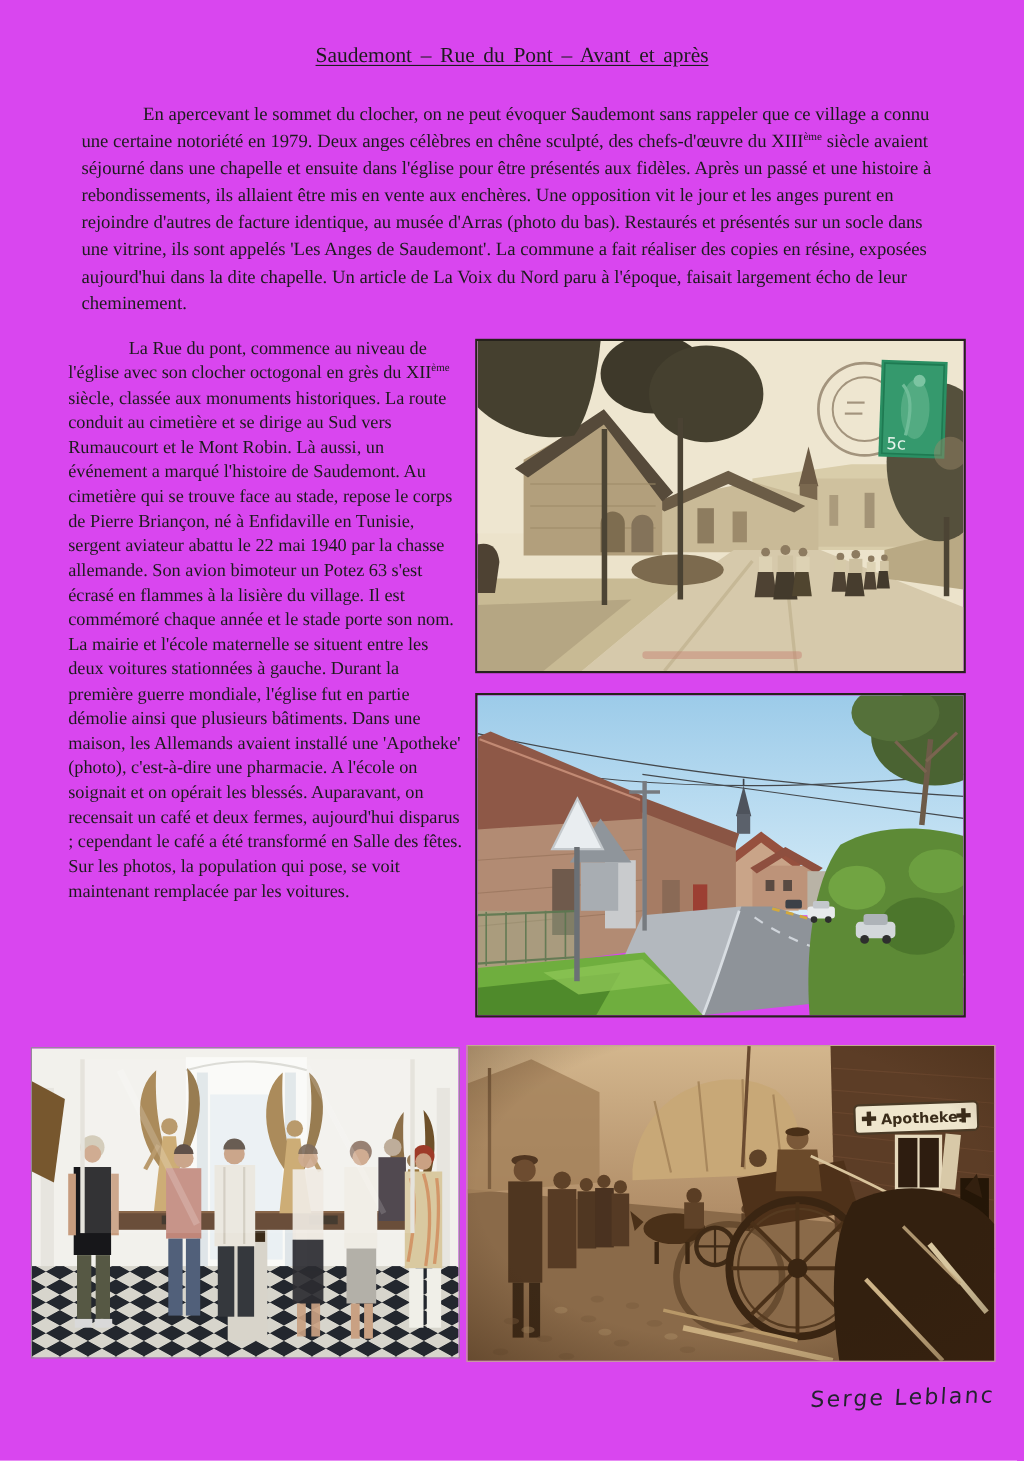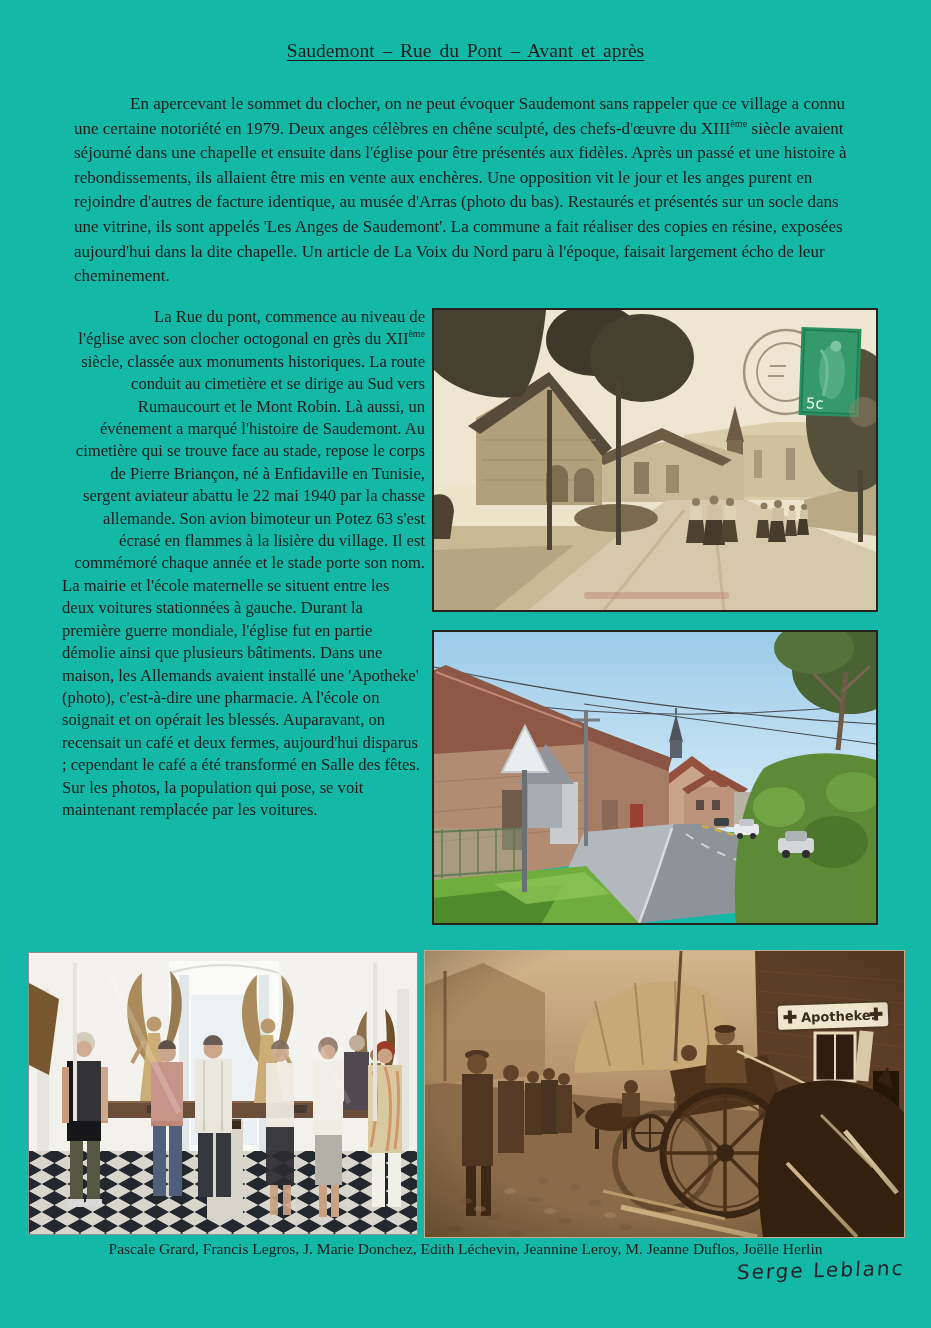--- a/index.html
+++ b/index.html
@@ -1,35 +1,35 @@
 <!DOCTYPE html>
 <html><head>
 <meta charset="utf-8">
 <style>
   html,body{margin:0;padding:0;background:#ffffff;}
   #page{
     position:relative;width:931px;height:1328px;margin:0 auto;
-    background:#14b8a6;overflow:hidden;
+    background:#d946ef;overflow:hidden;
     font-family:"Liberation Serif", serif;color:#1c1c1c;
   }
   #title{
     position:absolute;top:40px;left:0;width:100%;text-align:center;
     font-size:19.5px;word-spacing:3px;
   }
   #title span{text-decoration:underline;text-underline-offset:3px;}
   #intro{
     position:absolute;top:92px;left:74px;width:784px;
     font-size:17px;line-height:24.6px;text-align:left;text-indent:56px;margin:0;
   }
   #leftcol{
     position:absolute;top:306px;left:62px;width:363px;
     font-size:16.6px;line-height:22.4px;text-align:left;
   }
   #leftcol p{margin:0;}
-  #leftcol p.first{text-indent:55px;text-align:right;}
+  #leftcol p.first{text-indent:55px;}
   sup.ord{font-size:0.60em;vertical-align:super;line-height:0;}
   .photo{position:absolute;overflow:hidden;}
   .photo svg{display:block;width:100%;height:100%;}
   #photo-postcard{left:432px;top:308px;width:442px;height:300px;border:2px solid #26221c;}
   #photo-modern {left:432px;top:630px;width:442px;height:291px;border:2px solid #26221c;}
   #photo-museum {left:28px;top:952px;width:388px;height:281px;border:1px solid #8f8f8f;}
   #photo-apotheke{left:424px;top:950px;width:479px;height:286px;border:1px solid #c2ab8e;}
   #caption{
     position:absolute;top:1240px;left:0;width:100%;text-align:center;
     font-size:15.5px;margin:0;
@@ -522,17 +522,16 @@
       <g fill="#a98a63" opacity="0.5">
         <ellipse cx="55" cy="258" rx="6" ry="3"></ellipse>
           <ellipse cx="125" cy="260" rx="6" ry="3"></ellipse>
         <ellipse cx="185" cy="264" rx="6" ry="3"></ellipse>
           <ellipse cx="85" cy="240" rx="6" ry="3"></ellipse>
       </g>
       <rect width="479" height="286" fill="url(#vig)"></rect>
     </svg>
   </div>
 
-  <p id="caption">Pascale Grard, Francis Legros, J. Marie Donchez, Edith Léchevin, Jeannine Leroy, M. Jeanne Duflos, Joëlle Herlin</p>
 
   <div id="signature">Serge Leblanc</div>
 
 </div>
 
 </body></html>

